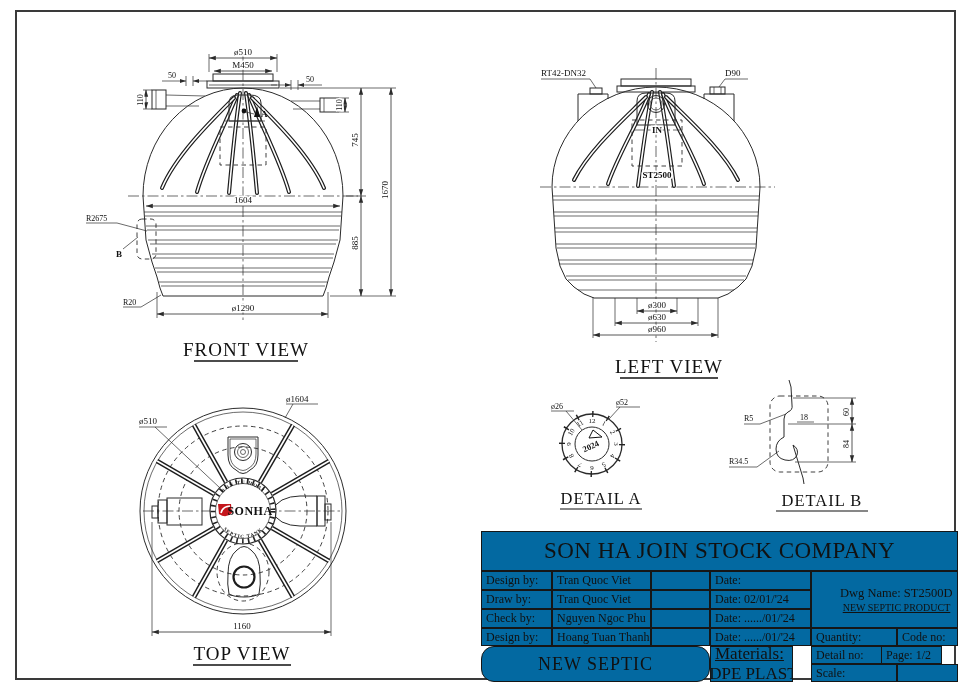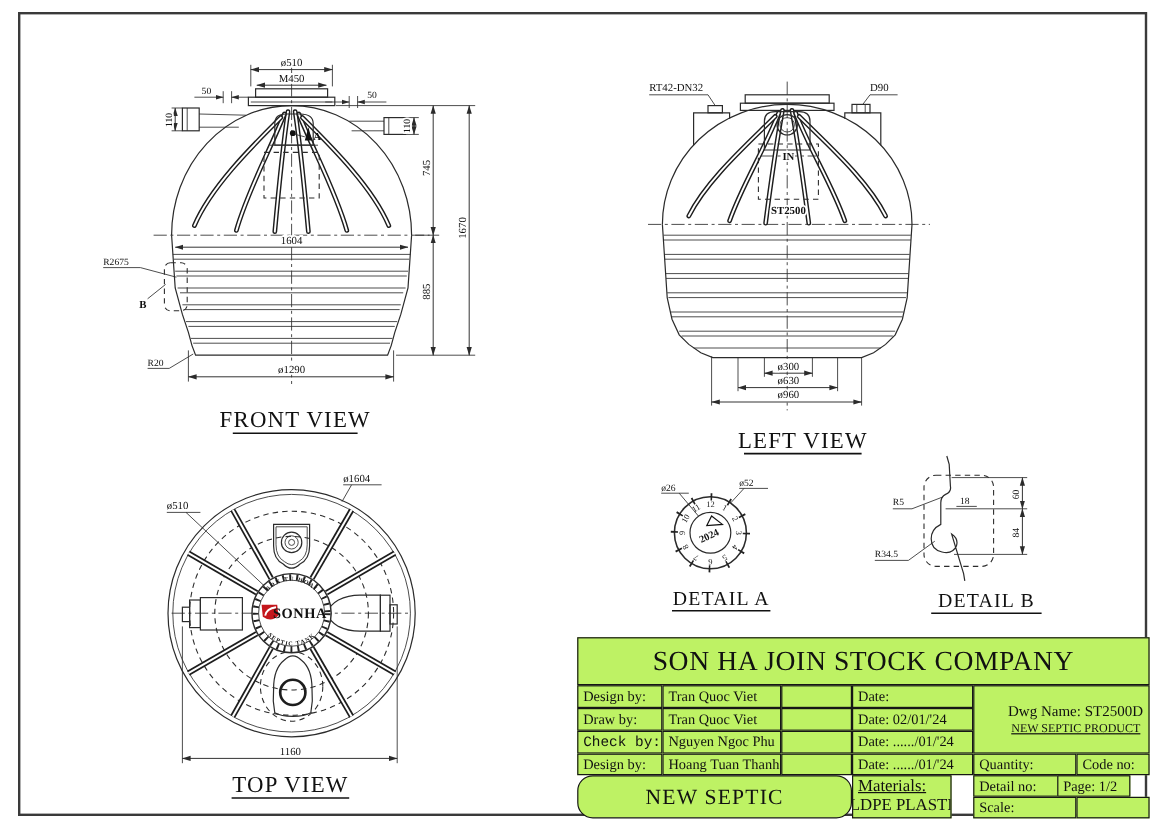--- a/index.html
+++ b/index.html
@@ -18,21 +18,21 @@
   .spkw{stroke:#ffffff;stroke-width:1.7;fill:none;}
   text{fill:#111;font-family:"Liberation Serif",serif;}
   .d{font-size:9px;}
   .d8{font-size:8px;}
   .hd{font-size:19px;letter-spacing:1px;}
   .hd2{font-size:16.5px;letter-spacing:1px;}
   .halo{paint-order:stroke;stroke:#fff;stroke-width:3px;}
   .bold{font-weight:bold;}
   
   .tb{position:absolute;left:481px;top:531px;width:477px;height:151px;box-sizing:border-box;}
-  .tb .cell{position:absolute;box-sizing:border-box;border:1px solid #161616;background:#bef264;
+  .tb .cell{position:absolute;box-sizing:border-box;border:1px solid #161616;background:#0369a1;
             font-size:12px;display:flex;align-items:center;padding:0 4px;overflow:hidden;white-space:nowrap;}
   .tb .center{justify-content:center;padding:0;}
   .tb .company{font-size:23px;letter-spacing:.5px;}
   .tb .big{font-size:18px;letter-spacing:1px;border-radius:13px;}
   .tb .stack{flex-direction:column;justify-content:center;align-items:flex-start;gap:1px;padding-left:28px;}
   .tb .stackc{flex-direction:column;justify-content:center;align-items:center;gap:0px;}
   .u{text-decoration:underline;}
 </style>
 </head>
 <body>
@@ -367,39 +367,39 @@
     <div class="cell" style="left:0;top:40px;width:71px;height:19px;">Design by:</div>
     <div class="cell" style="left:71px;top:40px;width:99px;height:19px;">Tran Quoc Viet</div>
     <div class="cell" style="left:170px;top:40px;width:59px;height:19px;"></div>
     <div class="cell" style="left:229px;top:40px;width:101px;height:19px;">Date:</div>
 
     <div class="cell" style="left:0;top:59px;width:71px;height:19px;">Draw by:</div>
     <div class="cell" style="left:71px;top:59px;width:99px;height:19px;">Tran Quoc Viet</div>
     <div class="cell" style="left:170px;top:59px;width:59px;height:19px;"></div>
     <div class="cell" style="left:229px;top:59px;width:101px;height:19px;">Date:  02/01/'24</div>
 
-    <div class="cell" style="left:0;top:78px;width:71px;height:19px;font-family:Liberation Mono, monospace;">Check by:</div>
+    <div class="cell" style="left:0;top:78px;width:71px;height:19px;">Check by:</div>
     <div class="cell" style="left:71px;top:78px;width:99px;height:19px;">Nguyen Ngoc Phu</div>
     <div class="cell" style="left:170px;top:78px;width:59px;height:19px;"></div>
     <div class="cell" style="left:229px;top:78px;width:101px;height:19px;">Date: ....../01/'24</div>
 
     <div class="cell" style="left:0;top:97px;width:71px;height:18px;">Design by:</div>
     <div class="cell" style="left:71px;top:97px;width:99px;height:18px;">Hoang Tuan Thanh</div>
     <div class="cell" style="left:170px;top:97px;width:59px;height:18px;"></div>
     <div class="cell" style="left:229px;top:97px;width:101px;height:18px;">Date: ....../01/'24</div>
 
     <div class="cell stack" style="left:330px;top:40px;width:147px;height:57px;font-size:12.5px;">
       <span>Dwg Name: ST2500D</span>
       <span style="align-self:center;font-size:10px;text-decoration:underline;">NEW SEPTIC PRODUCT</span>
     </div>
     <div class="cell" style="left:330px;top:97px;width:86px;height:18px;">Quantity:</div>
     <div class="cell" style="left:416px;top:97px;width:61px;height:18px;">Code no:</div>
 
     <div class="cell center big" style="left:0;top:115px;width:229px;height:36px;">NEW SEPTIC</div>
-    <div class="cell stackc" style="left:229px;top:115px;width:83px;height:36px;font-size:14px;">
+    <div class="cell stackc" style="left:229px;top:115px;width:83px;height:36px;font-size:17px;">
       <span class="u" style="align-self:flex-start;">Materials:</span>
       <span>LLDPE PLASTIC</span>
     </div>
     <div class="cell" style="left:330px;top:115px;width:86px;height:18px;">Detail no:</div>
     <div class="cell" style="left:400px;top:115px;width:61px;height:18px;">Page: 1/2</div>
     <div class="cell" style="left:330px;top:133px;width:86px;height:18px;">Scale:</div>
     <div class="cell" style="left:416px;top:133px;width:61px;height:18px;"></div>
   </div>
 </div>
 

